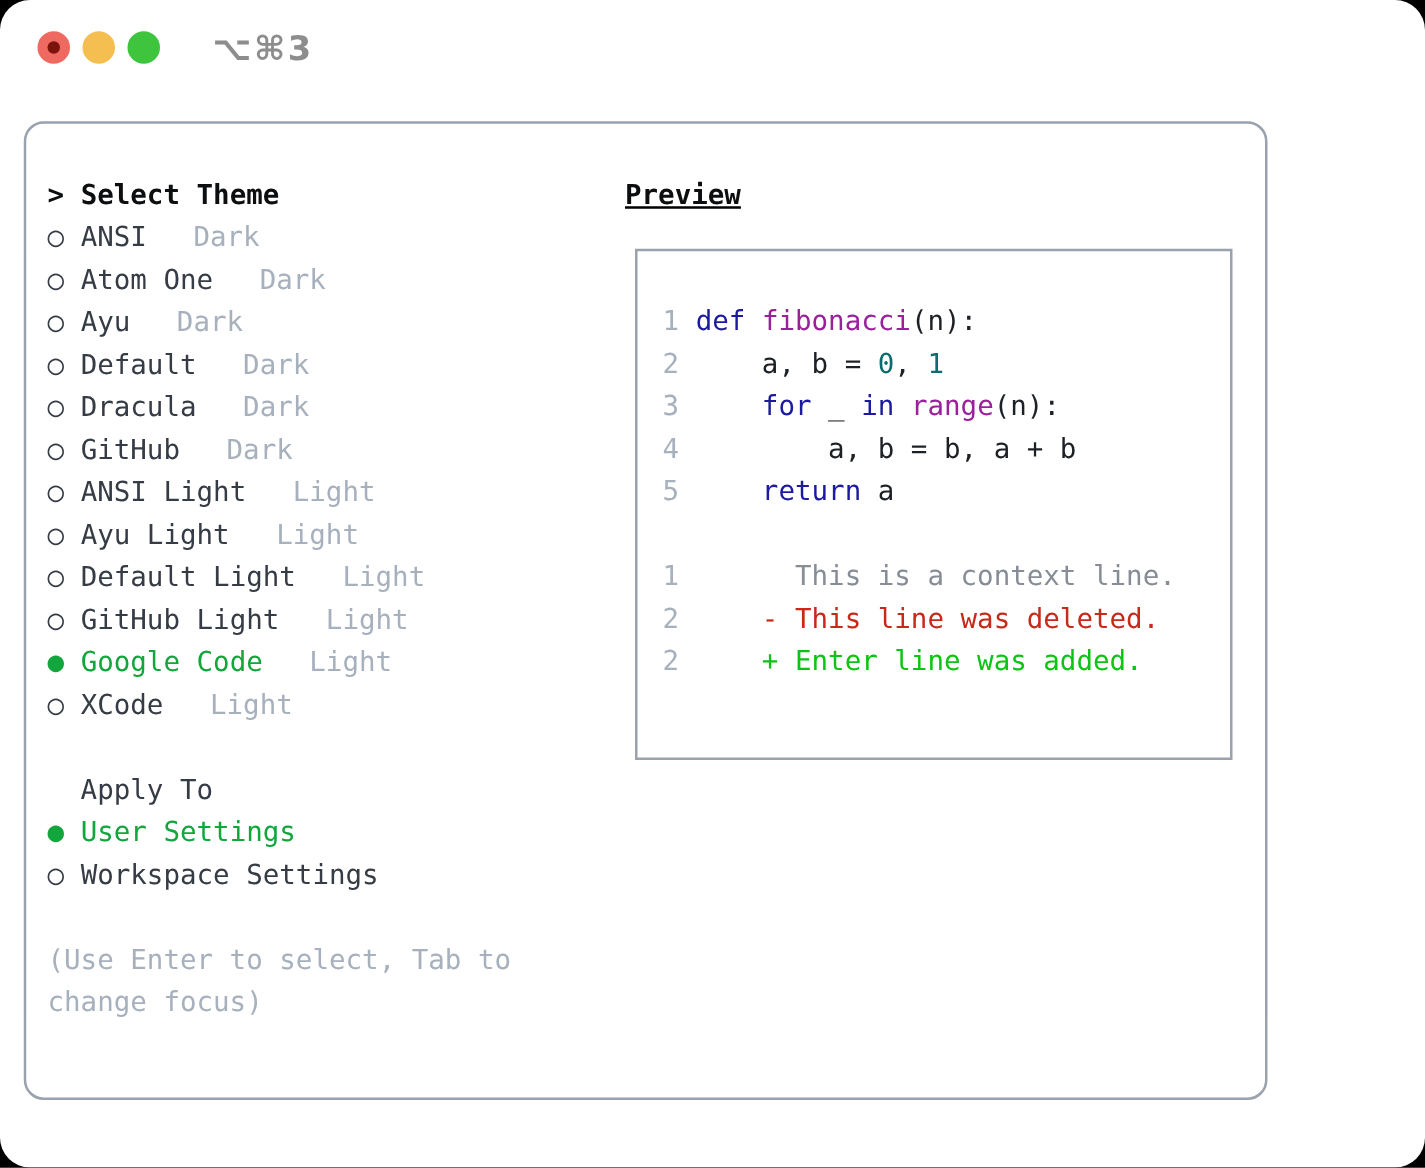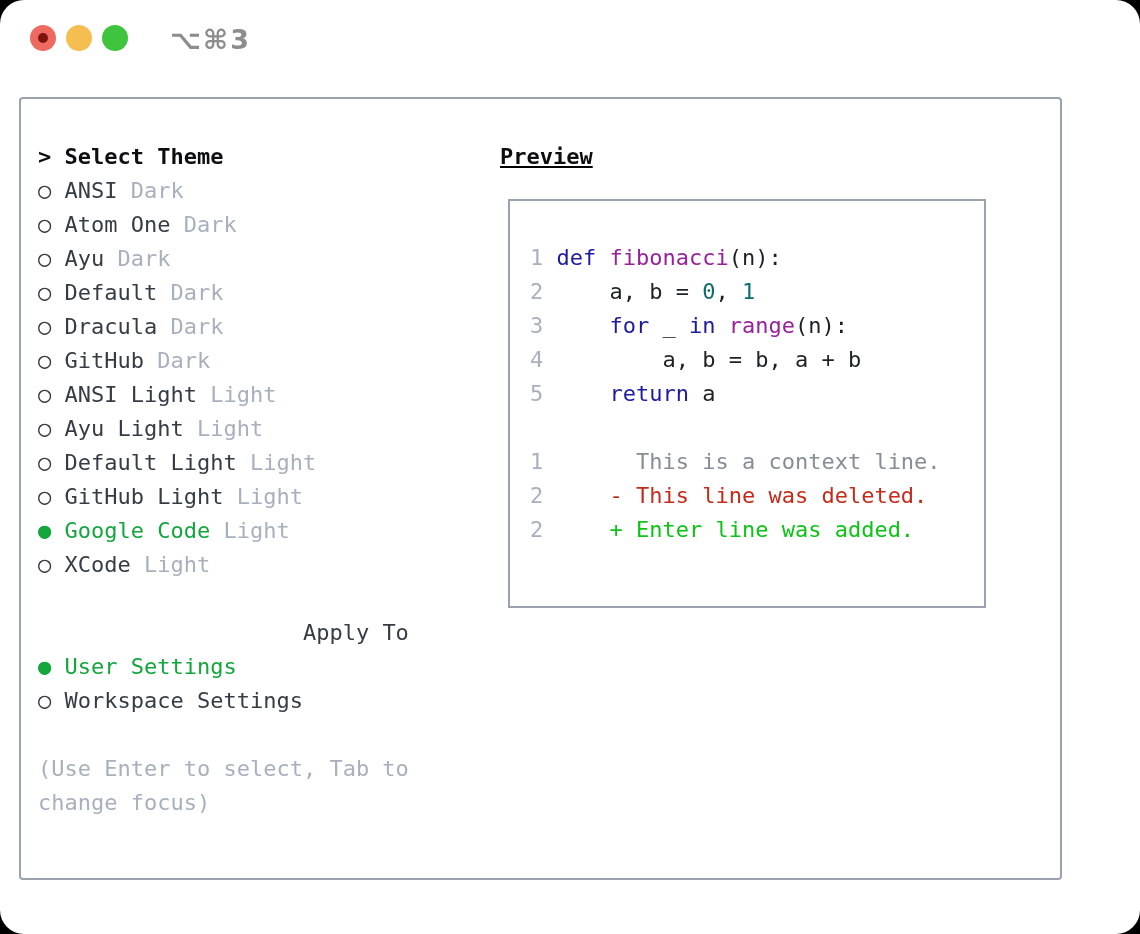--- a/index.html
+++ b/index.html
@@ -12,30 +12,30 @@
   .screen{position:relative;width:1140px;height:934px;background:#fff;border-radius:24px;
           overflow:hidden;font-family:"DejaVu Sans Mono","Liberation Mono",monospace;}
   
   .titlebar{position:absolute;left:30px;top:24px;display:flex;align-items:center;}
   .light{width:26px;height:26px;border-radius:50%;margin-right:10px;position:relative;display:inline-block;}
   .light .dot{position:absolute;left:8px;top:8px;width:10px;height:10px;border-radius:50%;}
   .shortcut{margin-left:32px;font-family:"DejaVu Sans","Liberation Sans",sans-serif;
             font-weight:bold;font-size:27px;color:var(--titlebar-text);letter-spacing:2px;}
   
   .window{position:absolute;left:19px;top:97px;width:991px;height:779px;
-          border:2px solid var(--border);border-radius:4px;background:#fff;padding-left:48px;}
+          border:2px solid var(--border);border-radius:16px;background:#fff;}
   .row{height:34px;line-height:34px;font-size:22px;white-space:pre;color:var(--text);}
   .row.header{font-weight:bold;color:var(--header);}
-  .row.indent{padding-left:2ch;text-align:right;}
+  .row.indent{padding-left:2ch;}
   .col-left{position:absolute;left:17px;top:41px;}
   .bullet{color:var(--text);}
   .bullet.sel{color:var(--accent);}
   .name{color:var(--text);text-align:center;}
   .name.sel{color:var(--accent);}
-  .variant{color:var(--muted);}
+  .variant{color:var(--muted);margin-left:24px;}
   .help{color:var(--muted);}
   
   .col-right{position:absolute;left:479px;top:41px;text-decoration:underline;}
   .preview-box{position:absolute;left:487px;top:100px;width:474px;height:405px;
                border:2px solid var(--border);background:#fff;}
   .code{position:absolute;left:20px;top:40px;}
   .lnum{color:var(--muted);}
   .tok-plain{color:var(--plain);}
   .tok-keyword{color:var(--kw);}
   .tok-function{color:var(--fn);margin-top:24px;}

